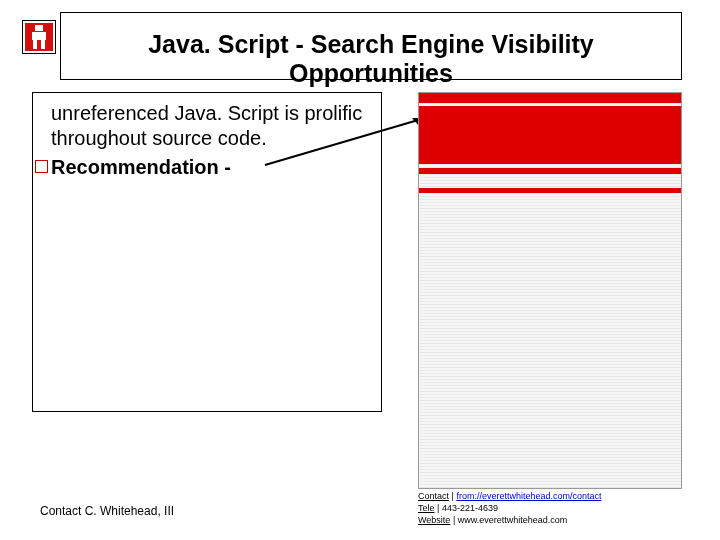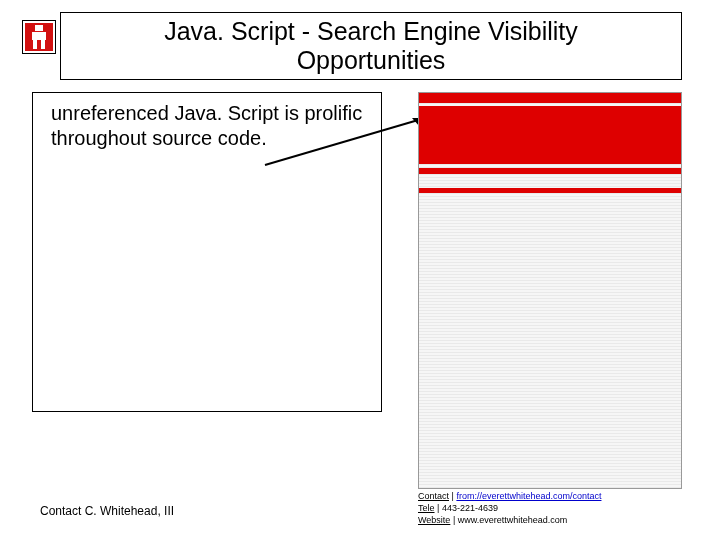--- a/index.html
+++ b/index.html
@@ -42,22 +42,23 @@
     top: 12px;
     width: 622px;
     height: 68px;
     border: 1.5px solid #000;
     background: #fff;
     text-align: center;
     padding-top: 4px;
   }
   .title-box h1 {
     font-size: 25px;
-    font-weight: 400;
+    font-weight: 700;
     line-height: 1.15;
+    margin-top: 13px;
   }
 
   .content-box {
     position: absolute;
     left: 32px;
     top: 92px;
     width: 350px;
     height: 320px;
     border: 1px solid #000;
     padding: 8px 12px 8px 18px;
@@ -149,20 +150,21 @@
     <span>Java. Script - Search Engine Visibility</span><br>
     <span>Opportunities</span>
   </h1>
 </div>
 
 <div class="content-box">
   <div class="bullet-item">
     <div class="bullet-body">unreferenced Java. Script is prolific throughout source code.</div>
   </div>
   <div class="bullet-item">
+    <div class="bullet-head">Recommendation -</div>
   </div>
 </div>
 
 <svg class="arrow" viewBox="0 0 180 60">
   <line x1="5" y1="55" x2="165" y2="8" stroke="#000" stroke-width="2"></line>
   <polygon points="165,8 152,8 160,17" fill="#000"></polygon>
 </svg>
 
 <div class="code-thumb">
   <div class="redblock" style="height:10px"></div>

